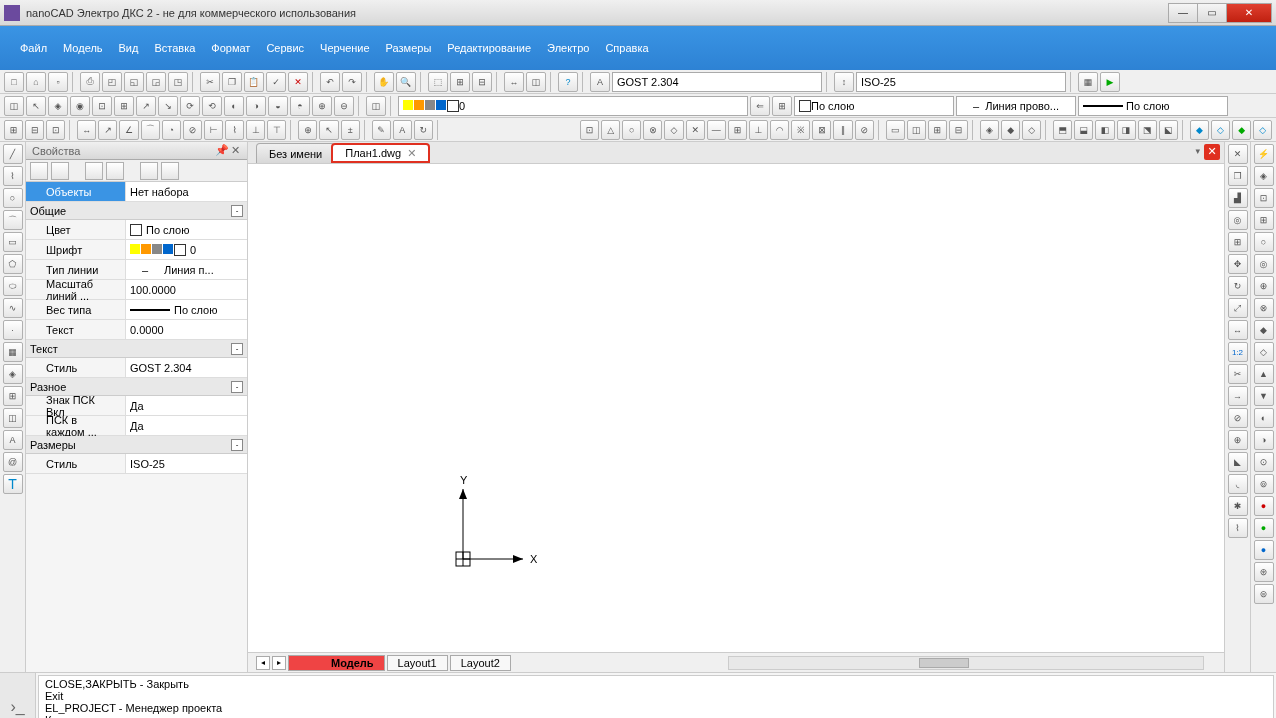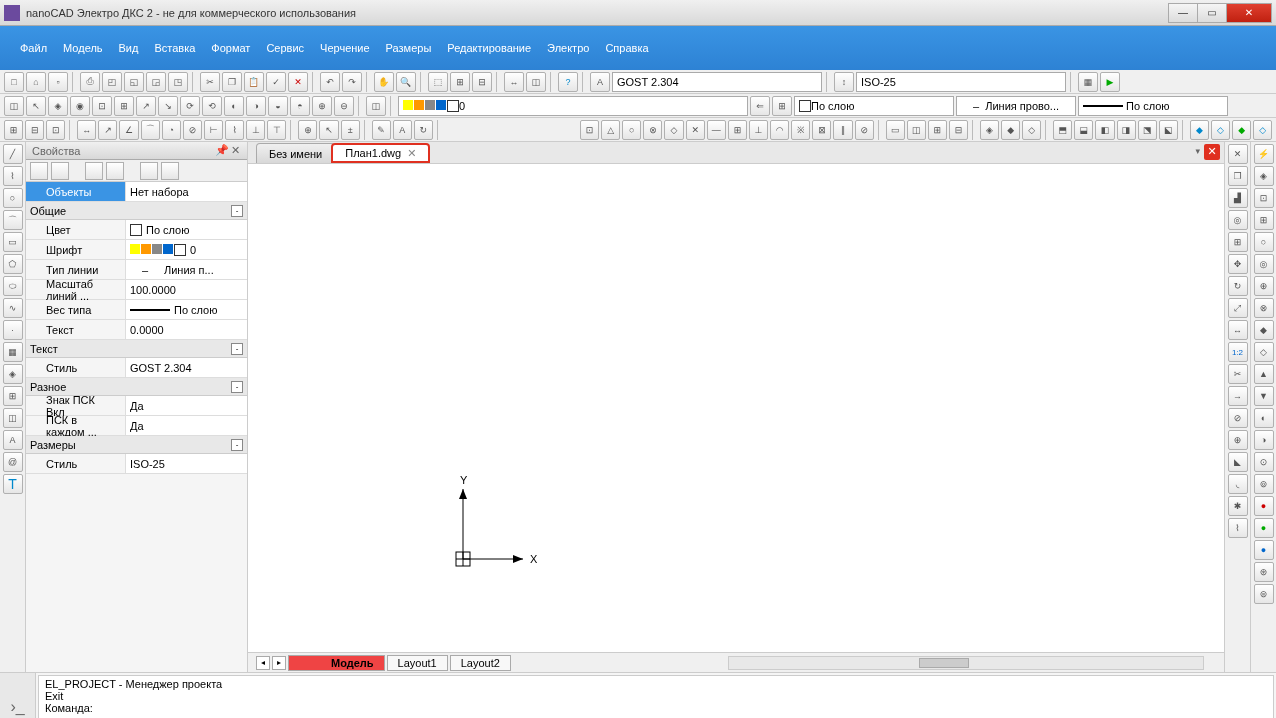--- a/index.html
+++ b/index.html
@@ -446,17 +446,18 @@
     <div class="vbtn" style="color:#0a0">●</div>
     <div class="vbtn" style="color:#06c">●</div>
     <div class="vbtn">⊛</div>
     <div class="vbtn">⊜</div>
   </div>
 </div>
 
 <div class="command-area">
   <div class="cmd-icon">›_</div>
   <div class="cmd-text">
+    <div class="cmd-line">CLOSE,ЗАКРЫТЬ - Закрыть</div>
+    <div class="cmd-line">Exit</div>
     <div class="cmd-line">EL_PROJECT - Менеджер проекта</div>
-    <div class="cmd-line">Exit</div>
     <div class="cmd-line">Команда:</div>
   </div>
 </div>
 
 </body></html>

